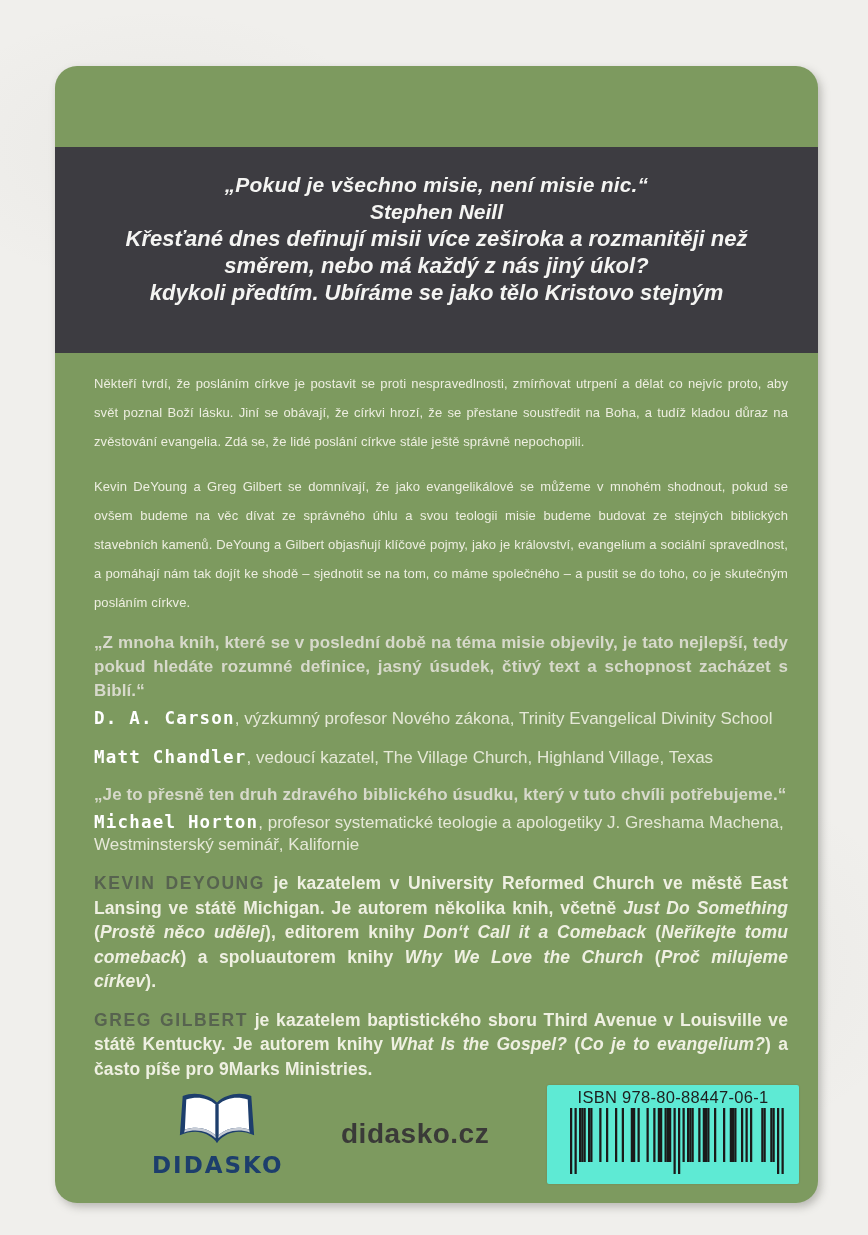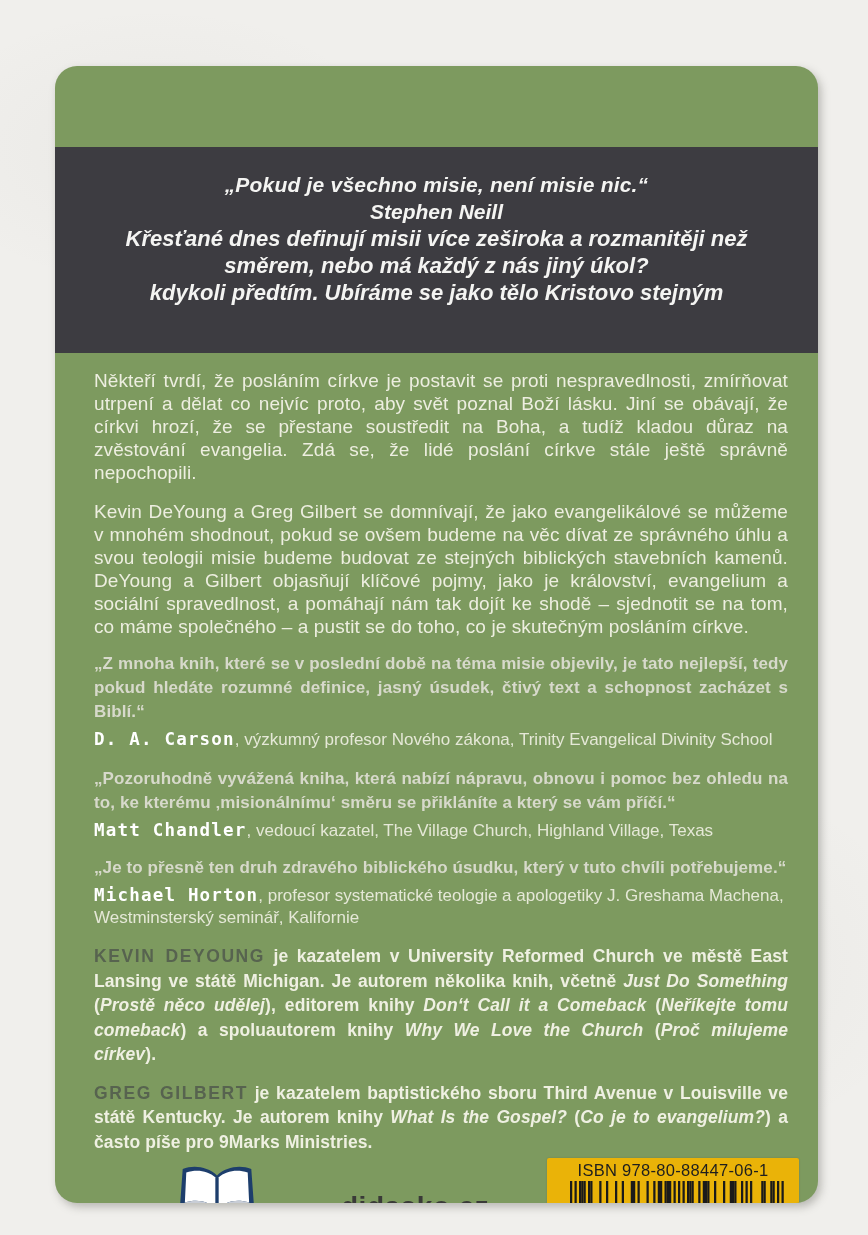--- a/index.html
+++ b/index.html
@@ -22,21 +22,21 @@
   .green-top { height:81px; }
   .dark-band {
     height:206px; padding-top:24px;
     text-align:center; color:#f4f4f2;
   }
   .hdr-quote { font-size:21px; font-weight:bold; font-style:italic; line-height:27px; letter-spacing:.2px; }
   .hdr-author { font-size:21px; font-weight:bold; font-style:italic; line-height:27px; }
   .tagline { font-size:22px; font-weight:bold; font-style:italic; line-height:27px; }
   .content { padding:0 30px 0 39px; }
   .body-p {
-    margin-top:16px; color:#edeee0; font-size:19px; line-height:23px;
+    margin-top:16px; color:#edeee0; font-size:13px; line-height:29px;
     text-align:justify; letter-spacing:.1px;
   }
   .body-p + .body-p { }
   .endorsement { margin-top:14px; }
   .endo-quote {
     color:#d7d9cb; font-size:17px; font-weight:bold; line-height:24px;
     text-align:justify; letter-spacing:.1px;
   }
   .endo-attr { margin-top:4px; color:#e5e8d7; font-size:17px; line-height:22px; }
   .endo-name {
@@ -55,21 +55,21 @@
   .wordmark {
     margin-top:1px; color:#1d3e6c; font-weight:bold; font-size:23px;
     letter-spacing:2px; font-family:"DejaVu Sans", sans-serif;
   }
   .site {
     position:absolute; left:247px; top:27px;
     color:#3a3a38; font-weight:bold; font-size:28px; letter-spacing:.5px;
   }
   .isbn-box {
     position:absolute; right:-11px; top:-6px; width:252px; height:99px;
-    background:#eab308; border-radius:2px; padding-top:3px;
+    background:#5eead4; border-radius:2px; padding-top:3px;
     box-shadow:0 0 2px rgba(0,0,0,0.15);
   }
   .isbn-label {
     text-align:center; color:#1e1e1e; font-size:16.5px; letter-spacing:.3px;
     font-family:"Liberation Sans", sans-serif;
   }
   .barcode-wrap { position:relative; margin:1px auto 0; width:236px; height:72px; }
   .barcode-wrap svg { position:absolute; left:0; top:0; }
 </style>
 </head>
@@ -91,21 +91,20 @@
   <div class="content">
     <p class="body-p">Někteří tvrdí, že posláním církve je postavit se proti nespravedlnosti, zmírňovat utrpení a dělat co nejvíc proto, aby svět poznal Boží lásku. Jiní se obávají, že církvi hrozí, že se přestane soustředit na Boha, a tudíž kladou důraz na zvěstování evangelia. Zdá se, že lidé poslání církve stále ještě správně nepochopili.</p>
     <p class="body-p">Kevin DeYoung a Greg Gilbert se domnívají, že jako evangelikálové se můžeme v mnohém shodnout, pokud se ovšem budeme na věc dívat ze správného úhlu a svou teologii misie budeme budovat ze stejných biblických stavebních kamenů. DeYoung a Gilbert objasňují klíčové pojmy, jako je království, evangelium a sociální spravedlnost, a pomáhají nám tak dojít ke shodě – sjednotit se na tom, co máme společného – a pustit se do toho, co je skutečným posláním církve.</p>
 
     <div class="endorsement" style="margin-top:14px">
       <div class="endo-quote">„Z mnoha knih, které se v poslední době na téma misie objevily, je tato nejlepší, tedy pokud hledáte rozumné definice, jasný úsudek, čtivý text a schopnost zacházet s Biblí.“</div>
       <div class="endo-attr"><span class="endo-name">D. A. Carson</span><span>, výzkumný profesor Nového zákona, Trinity Evangelical Divinity School</span></div>
     </div>
 
     <div class="endorsement" style="margin-top:16px">
-      <div class="endo-quote">„Pozoruhodně vyvážená kniha, která nabízí nápravu, obnovu i pomoc bez ohledu na to, ke kterému ‚misionálnímu‘ směru se přikláníte a který se vám příčí.“</div>
       <div class="endo-attr"><span class="endo-name">Matt Chandler</span><span>, vedoucí kazatel, The Village Church, Highland Village, Texas</span></div>
     </div>
 
     <div class="endorsement" style="margin-top:14px">
       <div class="endo-quote">„Je to přesně ten druh zdravého biblického úsudku, který v tuto chvíli potřebujeme.“</div>
       <div class="endo-attr"><span class="endo-name">Michael Horton</span><span>, profesor systematické teologie a apologetiky J. Greshama Machena, Westminsterský seminář, Kalifornie</span></div>
     </div>
 
     <p class="bio"><span class="bio-name">KEVIN DEYOUNG</span><span><span> je kazatelem v University Reformed Church ve městě East Lansing ve státě Michigan. Je autorem několika knih, včetně </span><span class="it">Just Do Something</span><span> (</span><span class="it">Prostě něco udělej</span><span>), editorem knihy </span><span class="it">Don‘t Call it a Comeback</span><span> (</span><span class="it">Neříkejte tomu comeback</span><span>) a spoluautorem knihy </span><span class="it">Why We Love the Church</span><span> (</span><span class="it">Proč milujeme církev</span><span>).</span></span></p>
 

